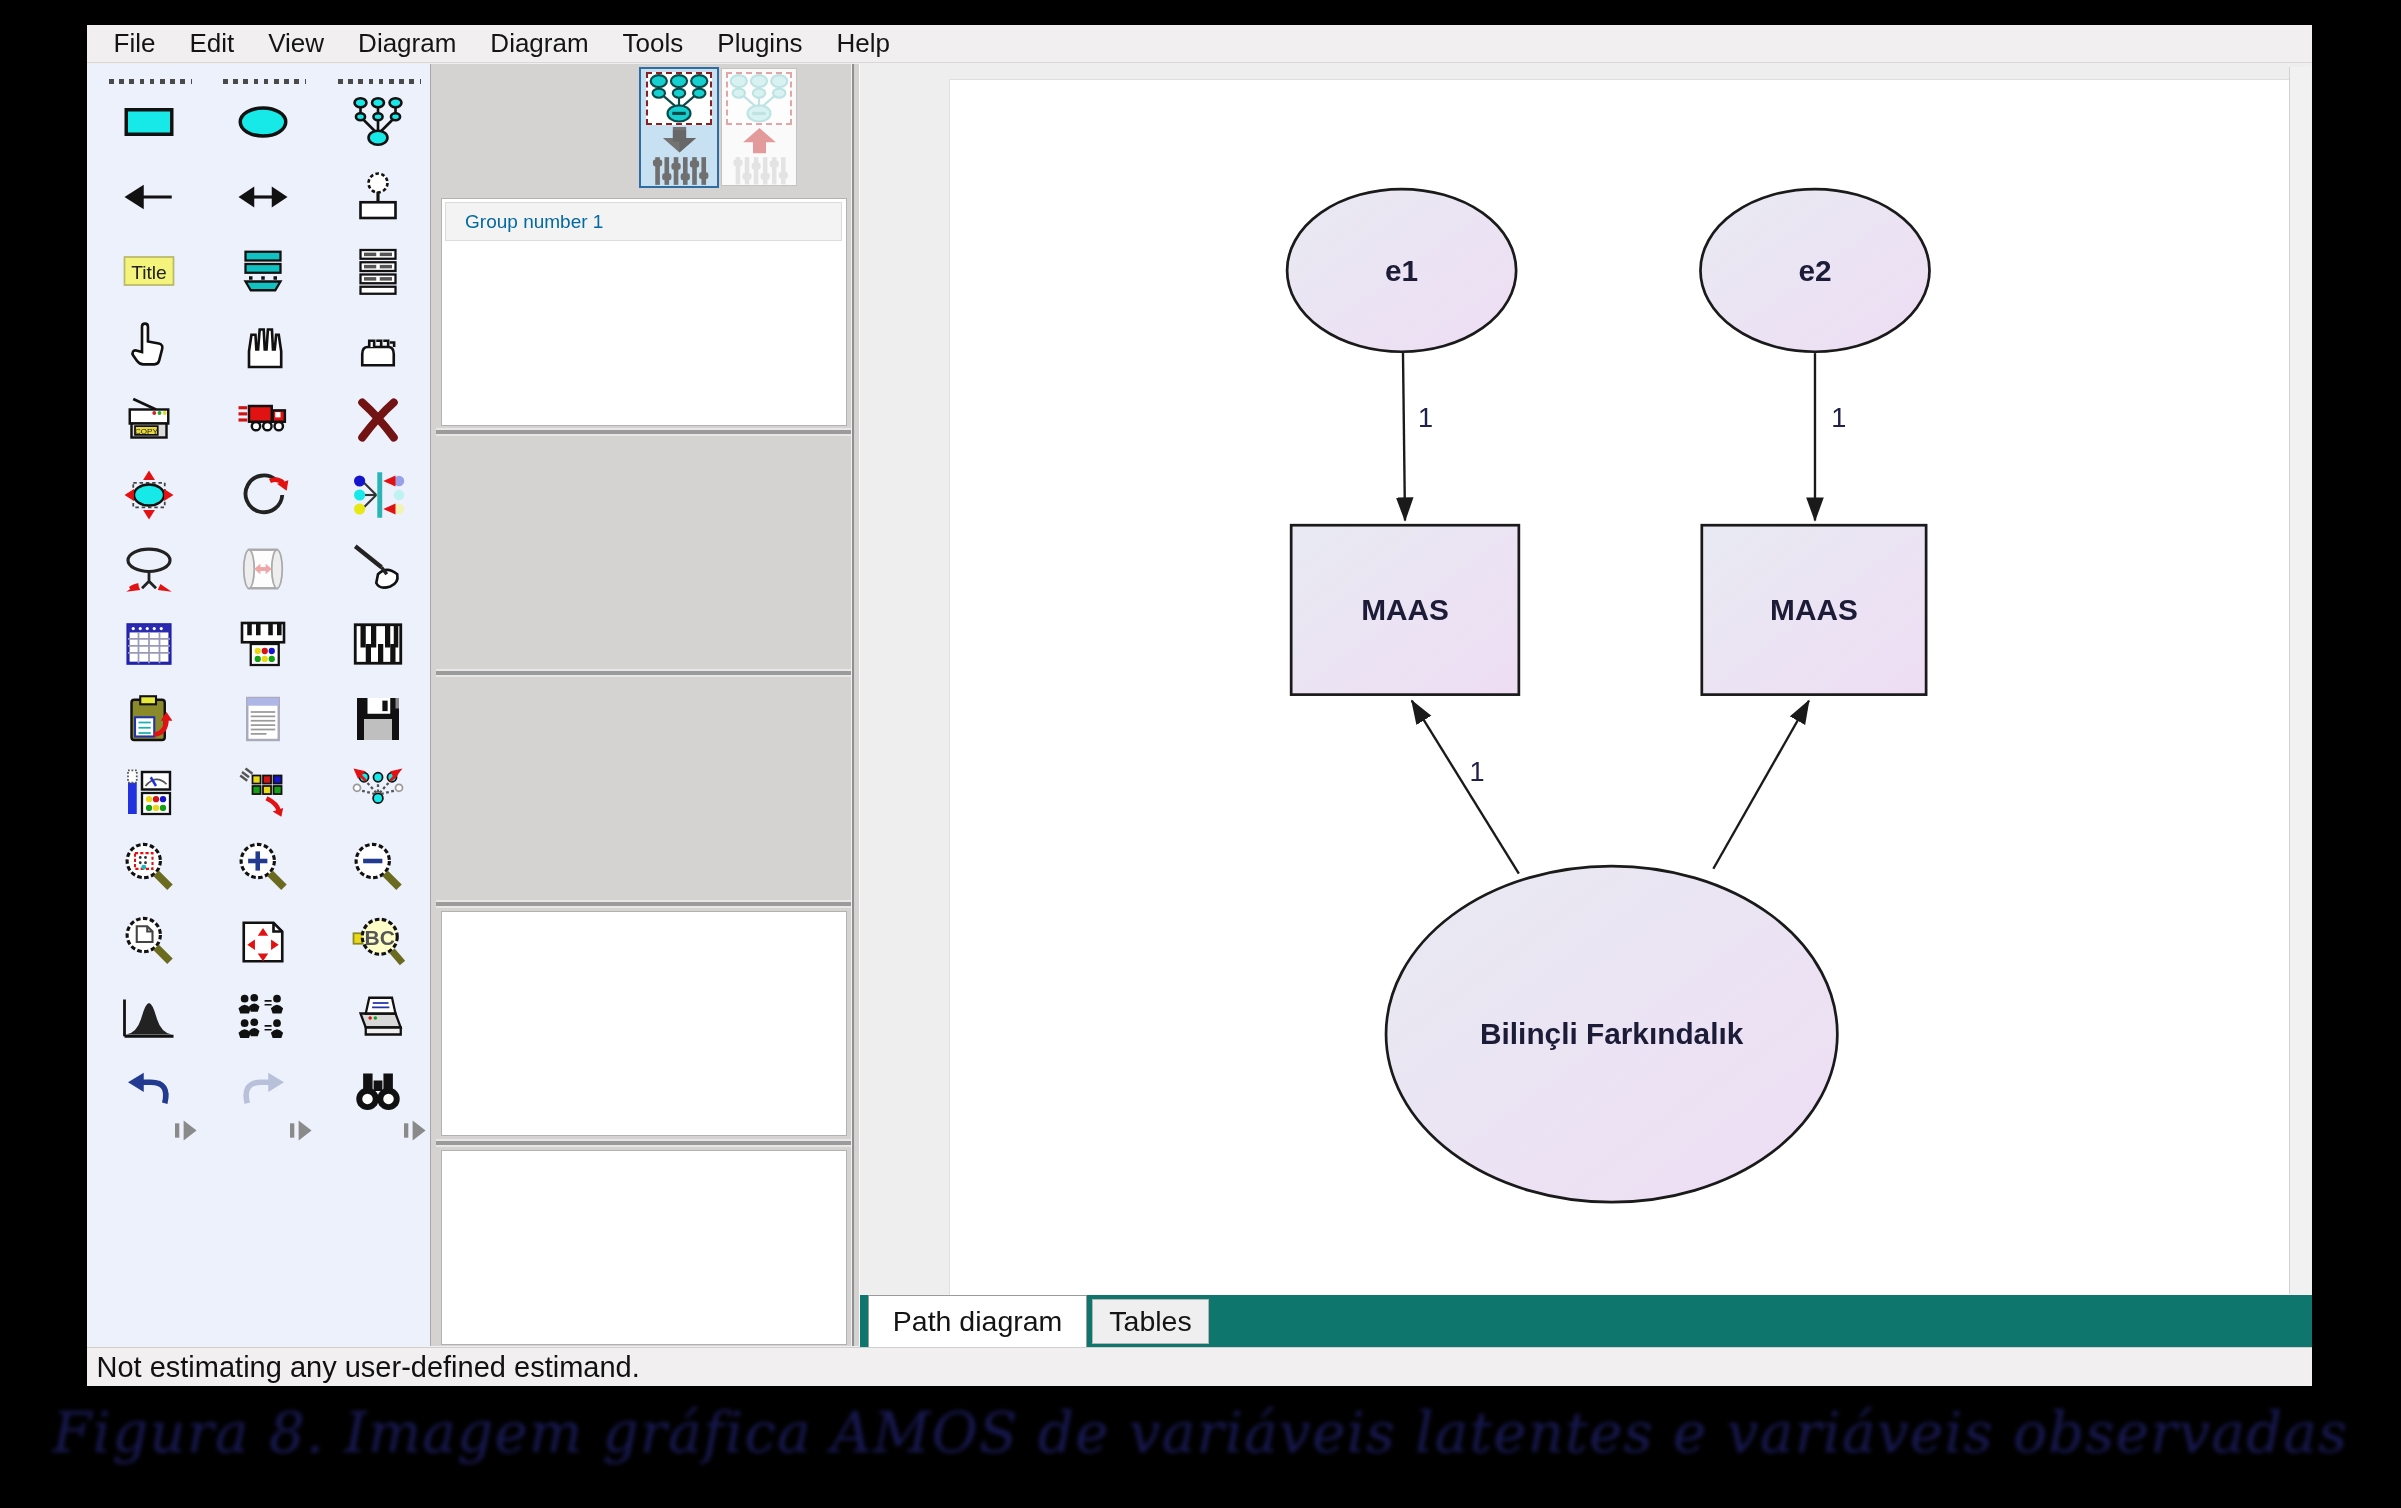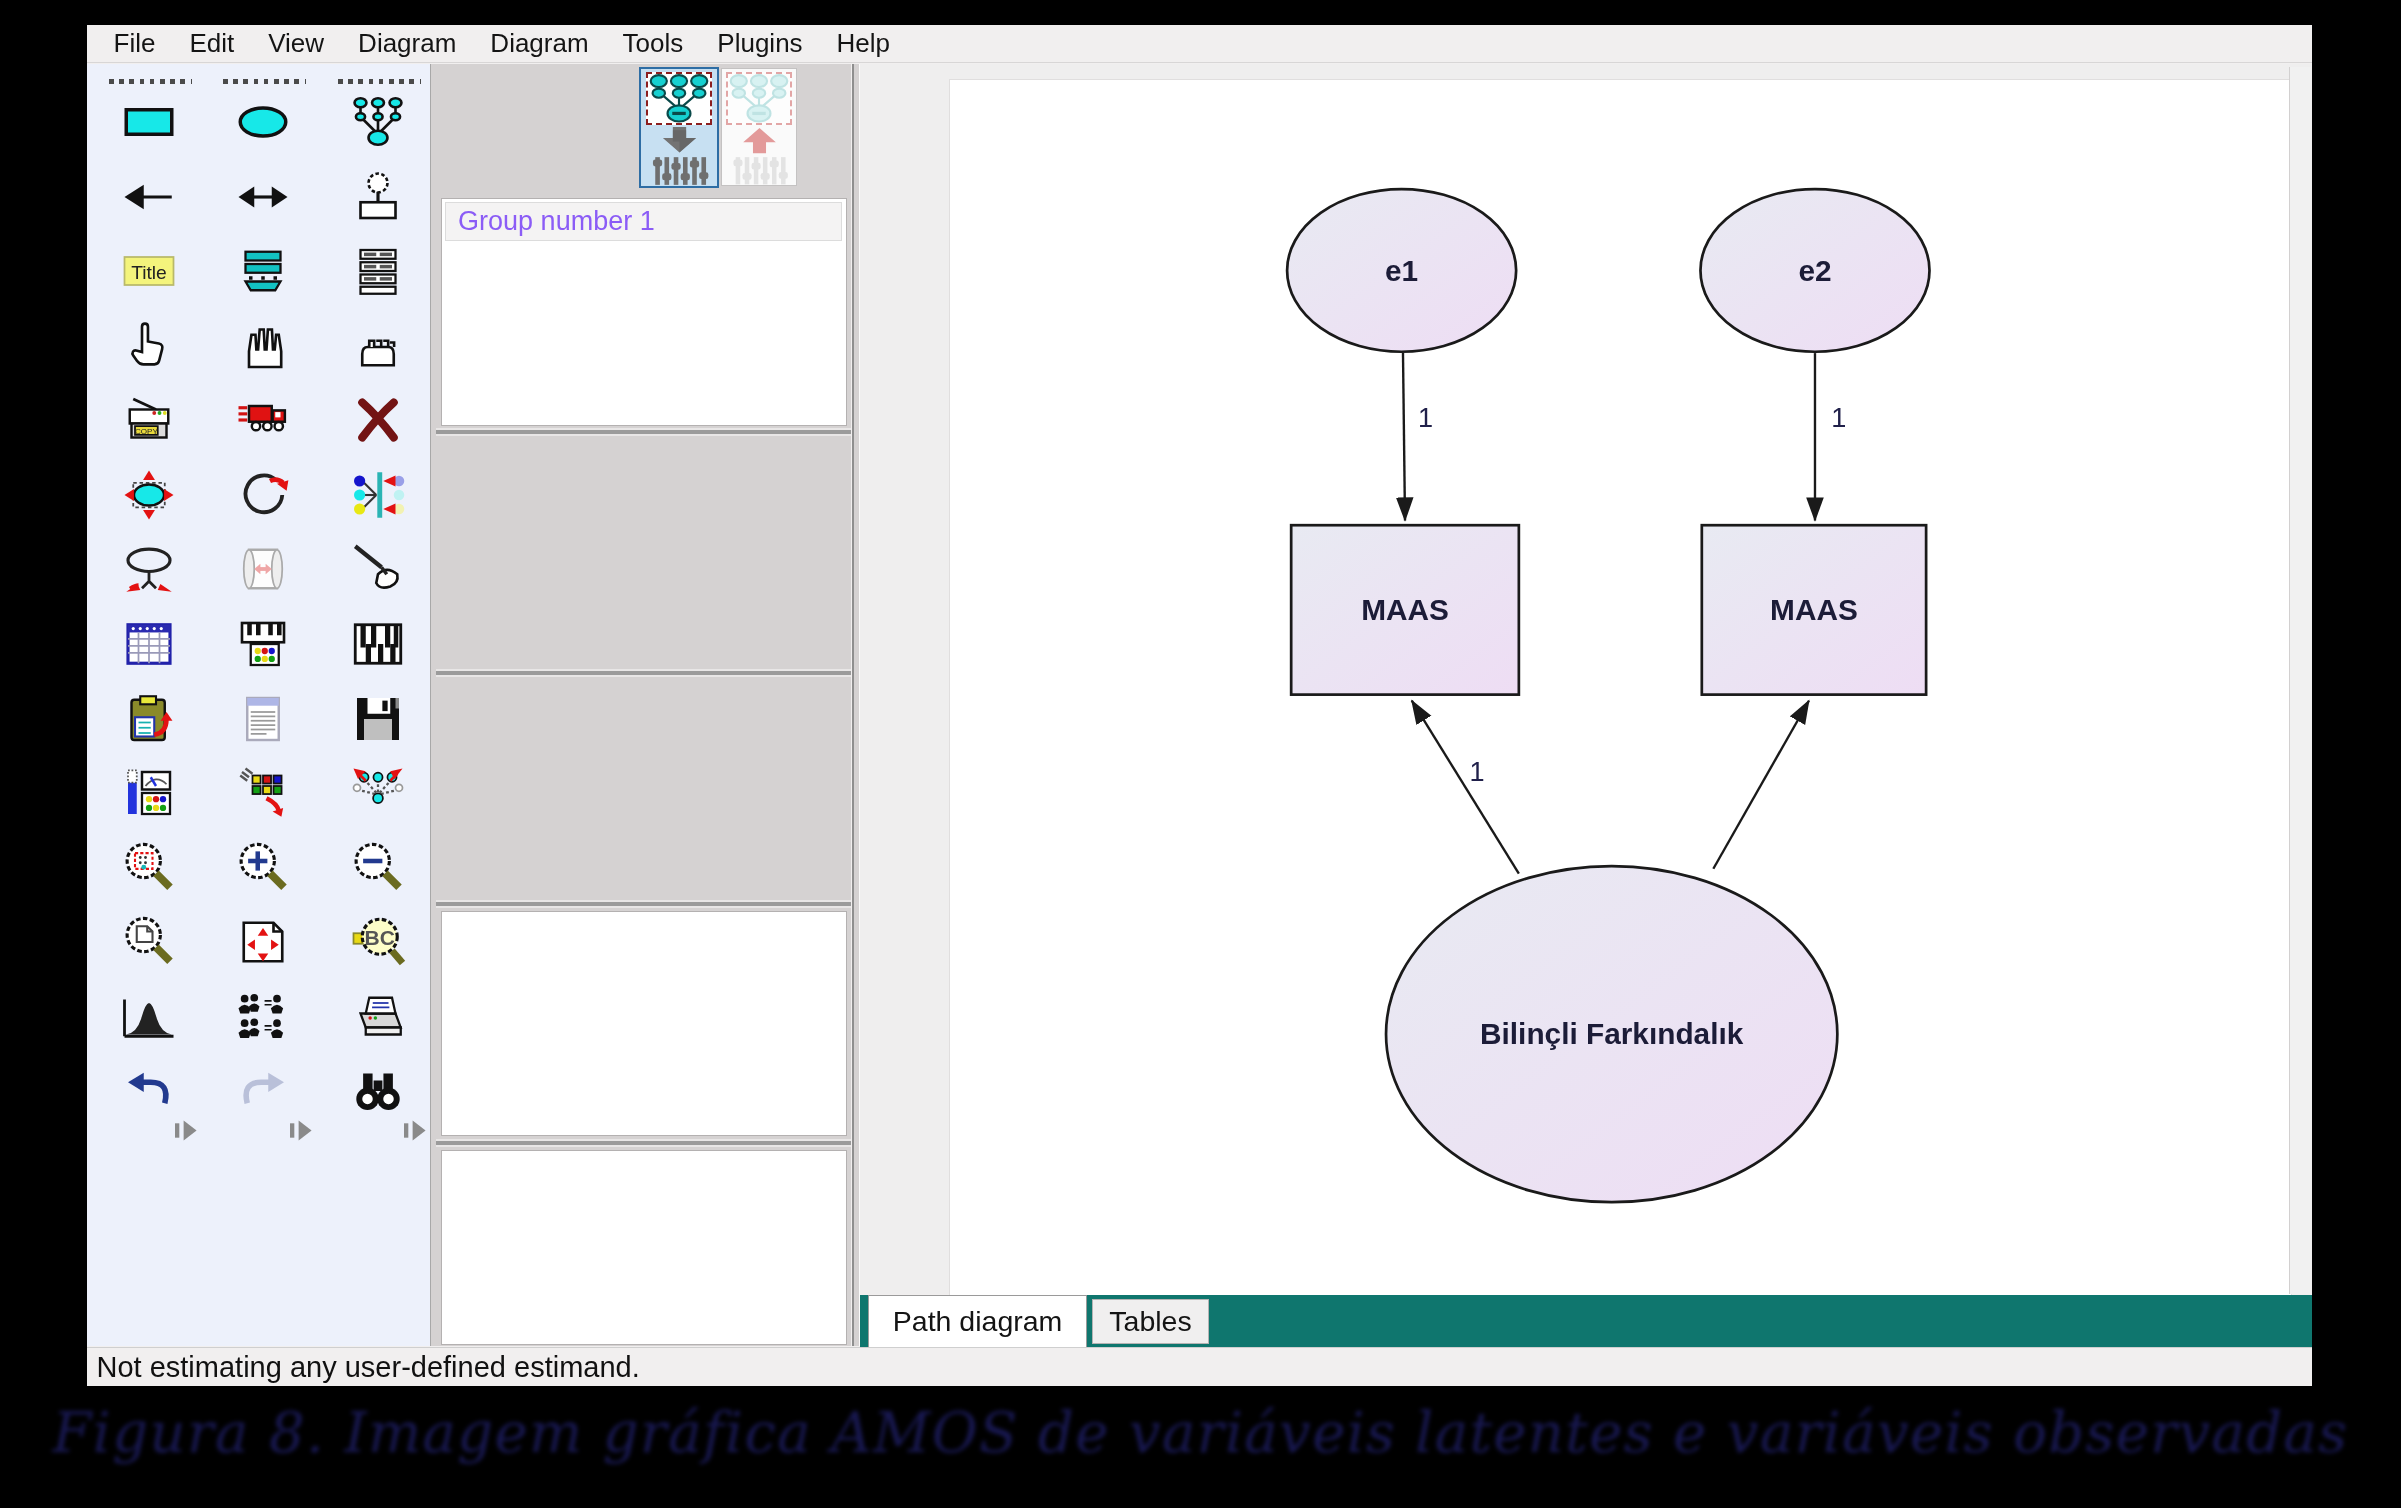--- a/index.html
+++ b/index.html
@@ -27,21 +27,21 @@
   .midpanel{position:absolute;left:349px;top:39px;width:415px;height:1282px;background:#d5d2d2;}
   .viewbtn{position:absolute;box-sizing:border-box;display:flex;flex-direction:column;align-items:center;}
   .viewbtn.sel{left:203px;top:2.7px;width:80px;height:121px;background:#c7e0f2;border:2px solid #2e6da4;}
   .viewbtn.unsel{left:285px;top:4.1px;width:76px;height:118px;background:#fafafa;border:1.4px solid #c4c2c2;}
   .thumb{margin-top:3.4px;width:62px;height:49px;background:#fff;display:flex;align-items:center;justify-content:center;}
   .thumb.red-dash{border:2px dashed #8c1f1f;}
   .thumb.pink-dash{border:2px dashed #e2a6a6;background:#fdfdfd;}
   .varrow{margin:2px 0;}
   .listbox{position:absolute;left:4.7px;width:406px;background:#fff;border:1.4px solid #b4b1b1;box-sizing:border-box;overflow:hidden;}
   .hsep{position:absolute;left:0;width:415px;height:8.1px;background:#9b9b9b;border-top:2px solid #e8e6e6;border-bottom:2px solid #e8e6e6;box-sizing:border-box;}
-  .pitem{margin:3.4px 3.4px 0 3.4px;height:37px;line-height:37px;padding-left:12px;font-size:27px;color:#8b5cf6;white-space:nowrap;}
+  .pitem{margin:3.4px 3.4px 0 3.4px;height:37px;line-height:37px;padding-left:19px;font-size:19px;color:#0369a1;white-space:nowrap;}
   .pitem.sel{background:#f4f3f3;border:0.7px solid #dcdcdc;}
 
   .vdiv2{position:absolute;left:765px;top:39px;width:8.1px;height:1282px;background:#d5d2d2;
          border-left:2px solid #8f8f8f;border-right:1.4px solid #fbfbfb;box-sizing:border-box;}
 
   
   .canvas{position:absolute;left:773px;top:39px;width:1452px;height:1230px;background:#efeeee;}
   .sheet{position:absolute;left:89px;top:15px;width:1341px;height:1215px;background:#fff;border:0.7px solid #e0dede;}
   .scrollstrip{position:absolute;right:1.4px;top:2.7px;width:20.3px;height:1227px;background:#f1f1f1;border-left:0.7px solid #d2d0d0;}
   .tabstrip{position:absolute;left:773px;top:1270px;width:1452px;height:52px;background:#0f766e;}

